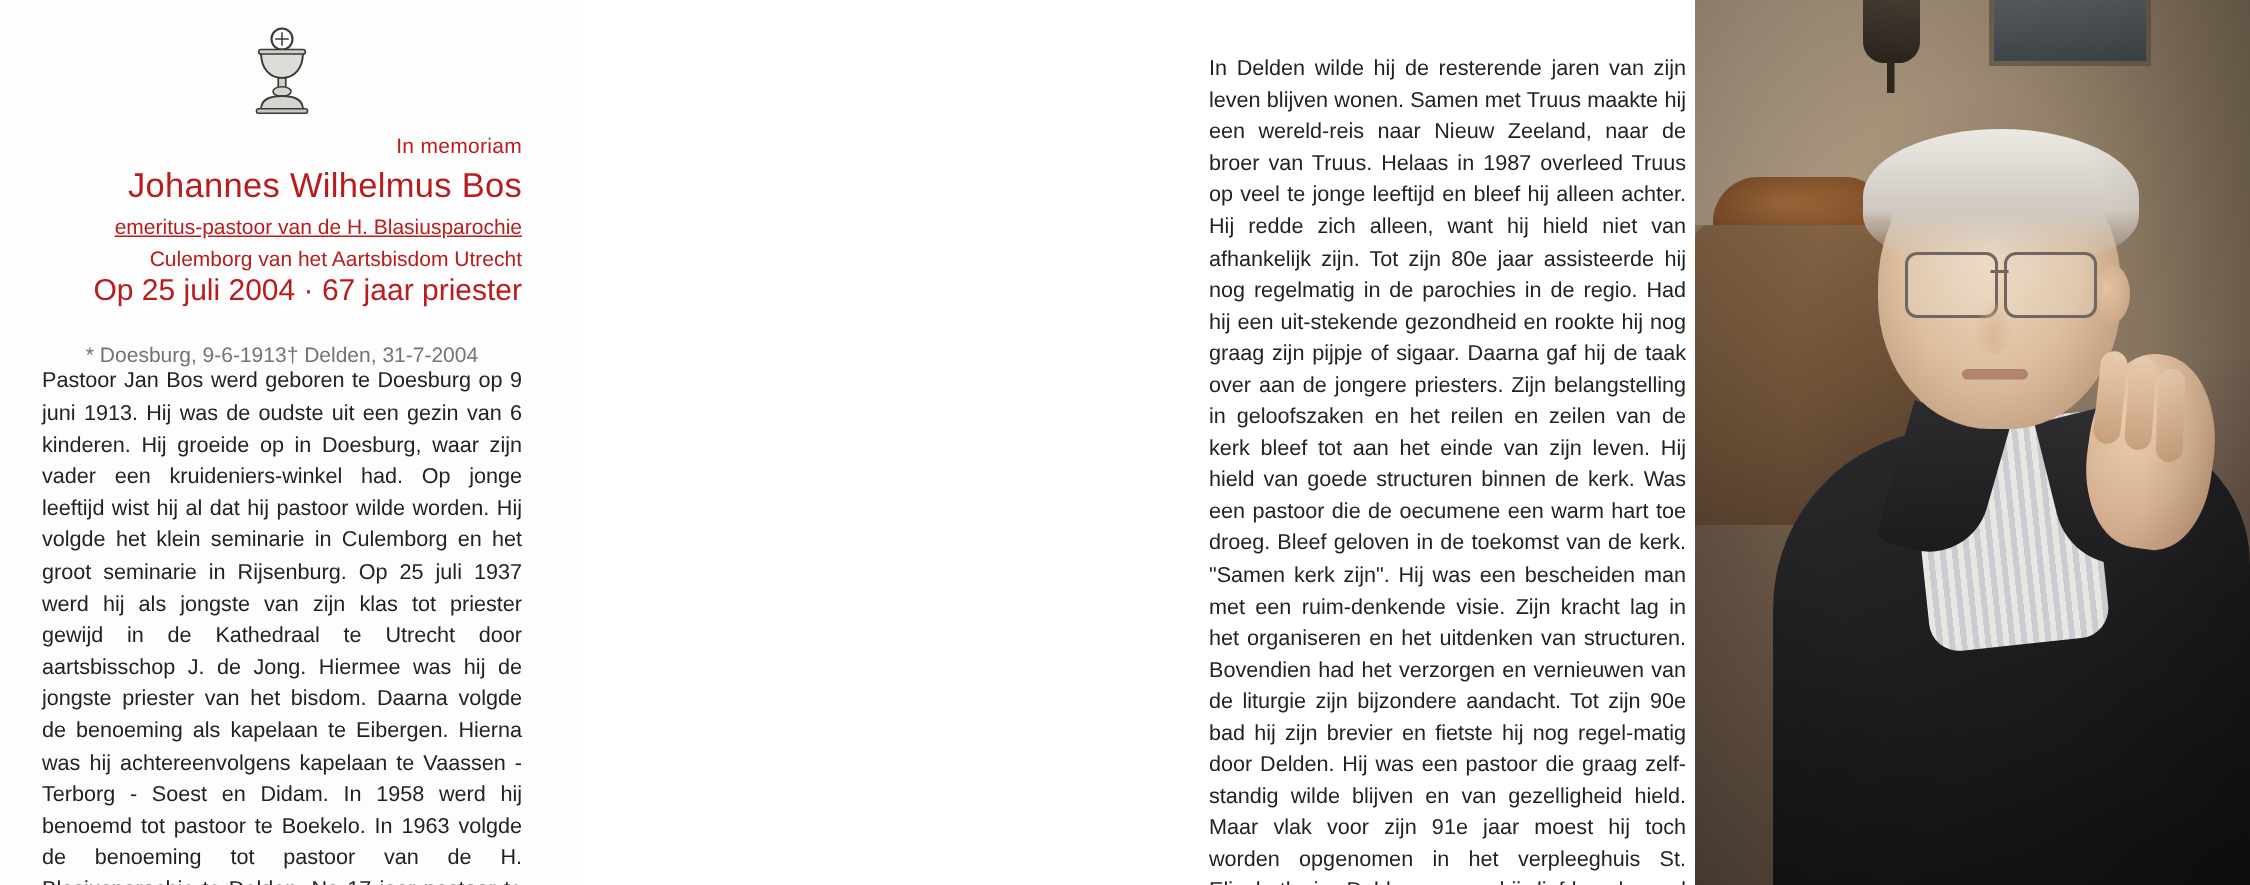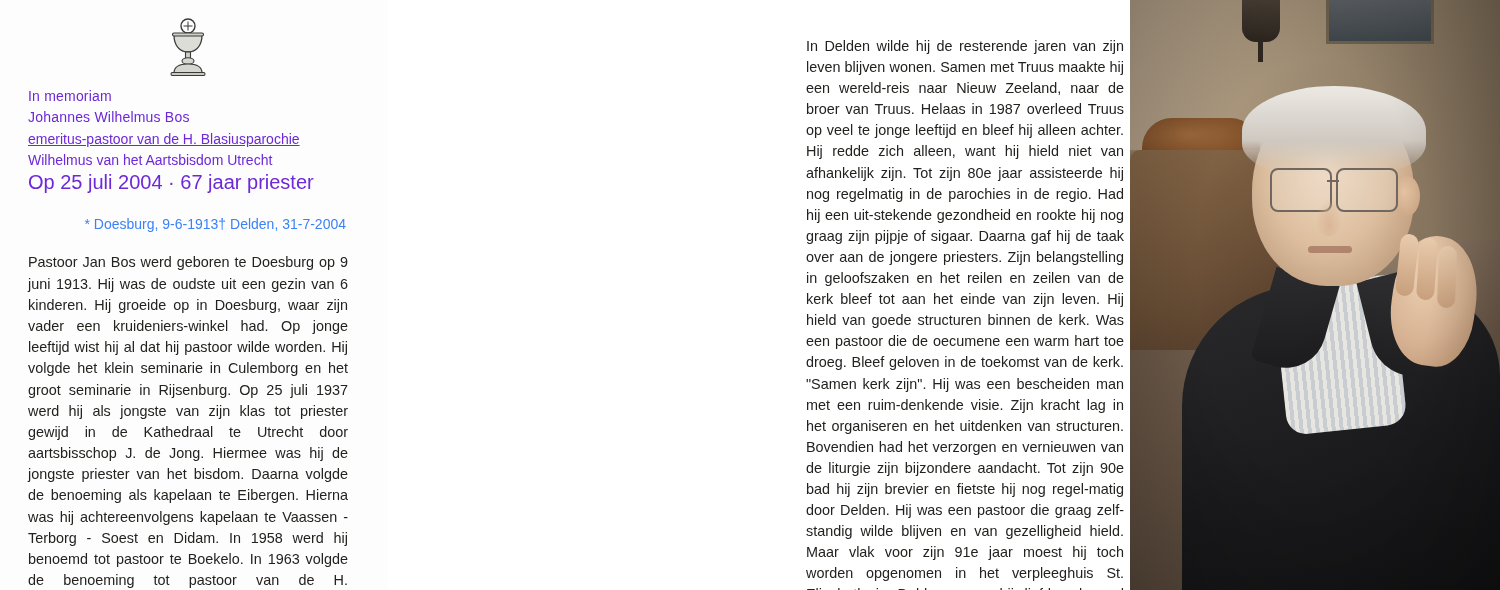--- a/index.html
+++ b/index.html
@@ -34,30 +34,30 @@
   }
   .chalice-wrap {
     text-align: center;
     margin: 6px 0 8px 0;
   }
   .chalice {
     display: inline-block;
     line-height: 0;
   }
   .hdr-block {
-    text-align: left;
-    color: #6d28d9;
+    text-align: right;
+    color: #b91c1c;
   }
   .hdr-inmemoriam {
     font-size: 14px;
     letter-spacing: 0.2px;
     margin-bottom: 5px;
   }
   .hdr-name {
-    font-size: 14px;
+    font-size: 23px;
     letter-spacing: 0.2px;
     margin-bottom: 5px;
   }
   .hdr-role {
     font-size: 14px;
     line-height: 1.35;
     margin-bottom: 2px;
     text-decoration: underline;
   }
   .hdr-place {
@@ -68,25 +68,24 @@
     font-size: 14px;
     line-height: 1.4;
     margin-bottom: 1px;
   }
   .hdr-jubilee {
     font-size: 20px;
     margin-bottom: 22px;
   }
   .dates-row {
     display: flex;
-    justify-content: flex-end;
+    justify-content: center;
     font-size: 14px;
     padding: 0 2px 0 2px;
-    margin-bottom: 20px;
-    color: #3b82f6;
+    color: #737373;
   }
   .body-text {
     font-size: 14.4px;
     line-height: 1.47;
     text-align: justify;
     text-justify: inter-word;
     color: #23221f;
     hyphens: manual;
   }
   .body-text p {
@@ -309,21 +308,21 @@
           <path d="M13 55 C13 48 20 46 27 46 C34 46 41 48 41 55 Z" fill="#d6d6d0" stroke="#3a3a38" stroke-width="1.2"></path>
           <rect x="10" y="54.5" width="34" height="3" rx="1.4" fill="#c9c9c3" stroke="#3a3a38" stroke-width="1.1"></rect>
         </svg>
       </span>
     </div>
 
     <div class="hdr-block">
       <div class="hdr-inmemoriam">In memoriam</div>
       <div class="hdr-name">Johannes Wilhelmus Bos</div>
       <div class="hdr-role">emeritus-pastoor van de H. Blasiusparochie</div>
-      <div class="hdr-diocese">Wilhelmus van het Aartsbisdom Utrecht</div>
+      <div class="hdr-diocese">Culemborg van het Aartsbisdom Utrecht</div>
       <div class="hdr-jubilee">Op 25 juli 2004 · 67 jaar priester</div>
     </div>
 
     <div class="dates-row">
       <span>* Doesburg, 9-6-1913</span>
       <span>† Delden, 31-7-2004</span>
     </div>
 
     <div class="body-text">
       <p>Pastoor Jan Bos werd geboren te Doesburg op 9 juni 1913. Hij was de oudste uit een gezin van 6 kinderen. Hij groeide op in Doesburg, waar zijn vader een kruideniers-winkel had. Op jonge leeftijd wist hij al dat hij pastoor wilde worden. Hij volgde het klein seminarie in Culemborg en het groot seminarie in Rijsenburg. Op 25 juli 1937 werd hij als jongste van zijn klas tot priester gewijd in de Kathedraal te Utrecht door aartsbisschop J. de Jong. Hiermee was hij de jongste priester van het bisdom. Daarna volgde de benoeming als kapelaan te Eibergen. Hierna was hij achtereenvolgens kapelaan te Vaassen - Terborg - Soest en Didam. In 1958 werd hij benoemd tot pastoor te Boekelo. In 1963 volgde de benoeming tot pastoor van de H. Blasiusparochie te Delden. Na 17 jaar pastoor te zijn geweest in Delden, ging hij met emeritaat. Hij nam in 1981 groots afscheid van de parochie en vestigde zich samen met zijn huisgenote Truus Gies in Delden. Truus was zijn steun en toeverlaat. Ze stond in de gehele omtrek bekend als de huisgenote die lekker kon koken en kruidkoek kon bakken. Ze vestigden zich in een woonhuis in Delden.</p>

